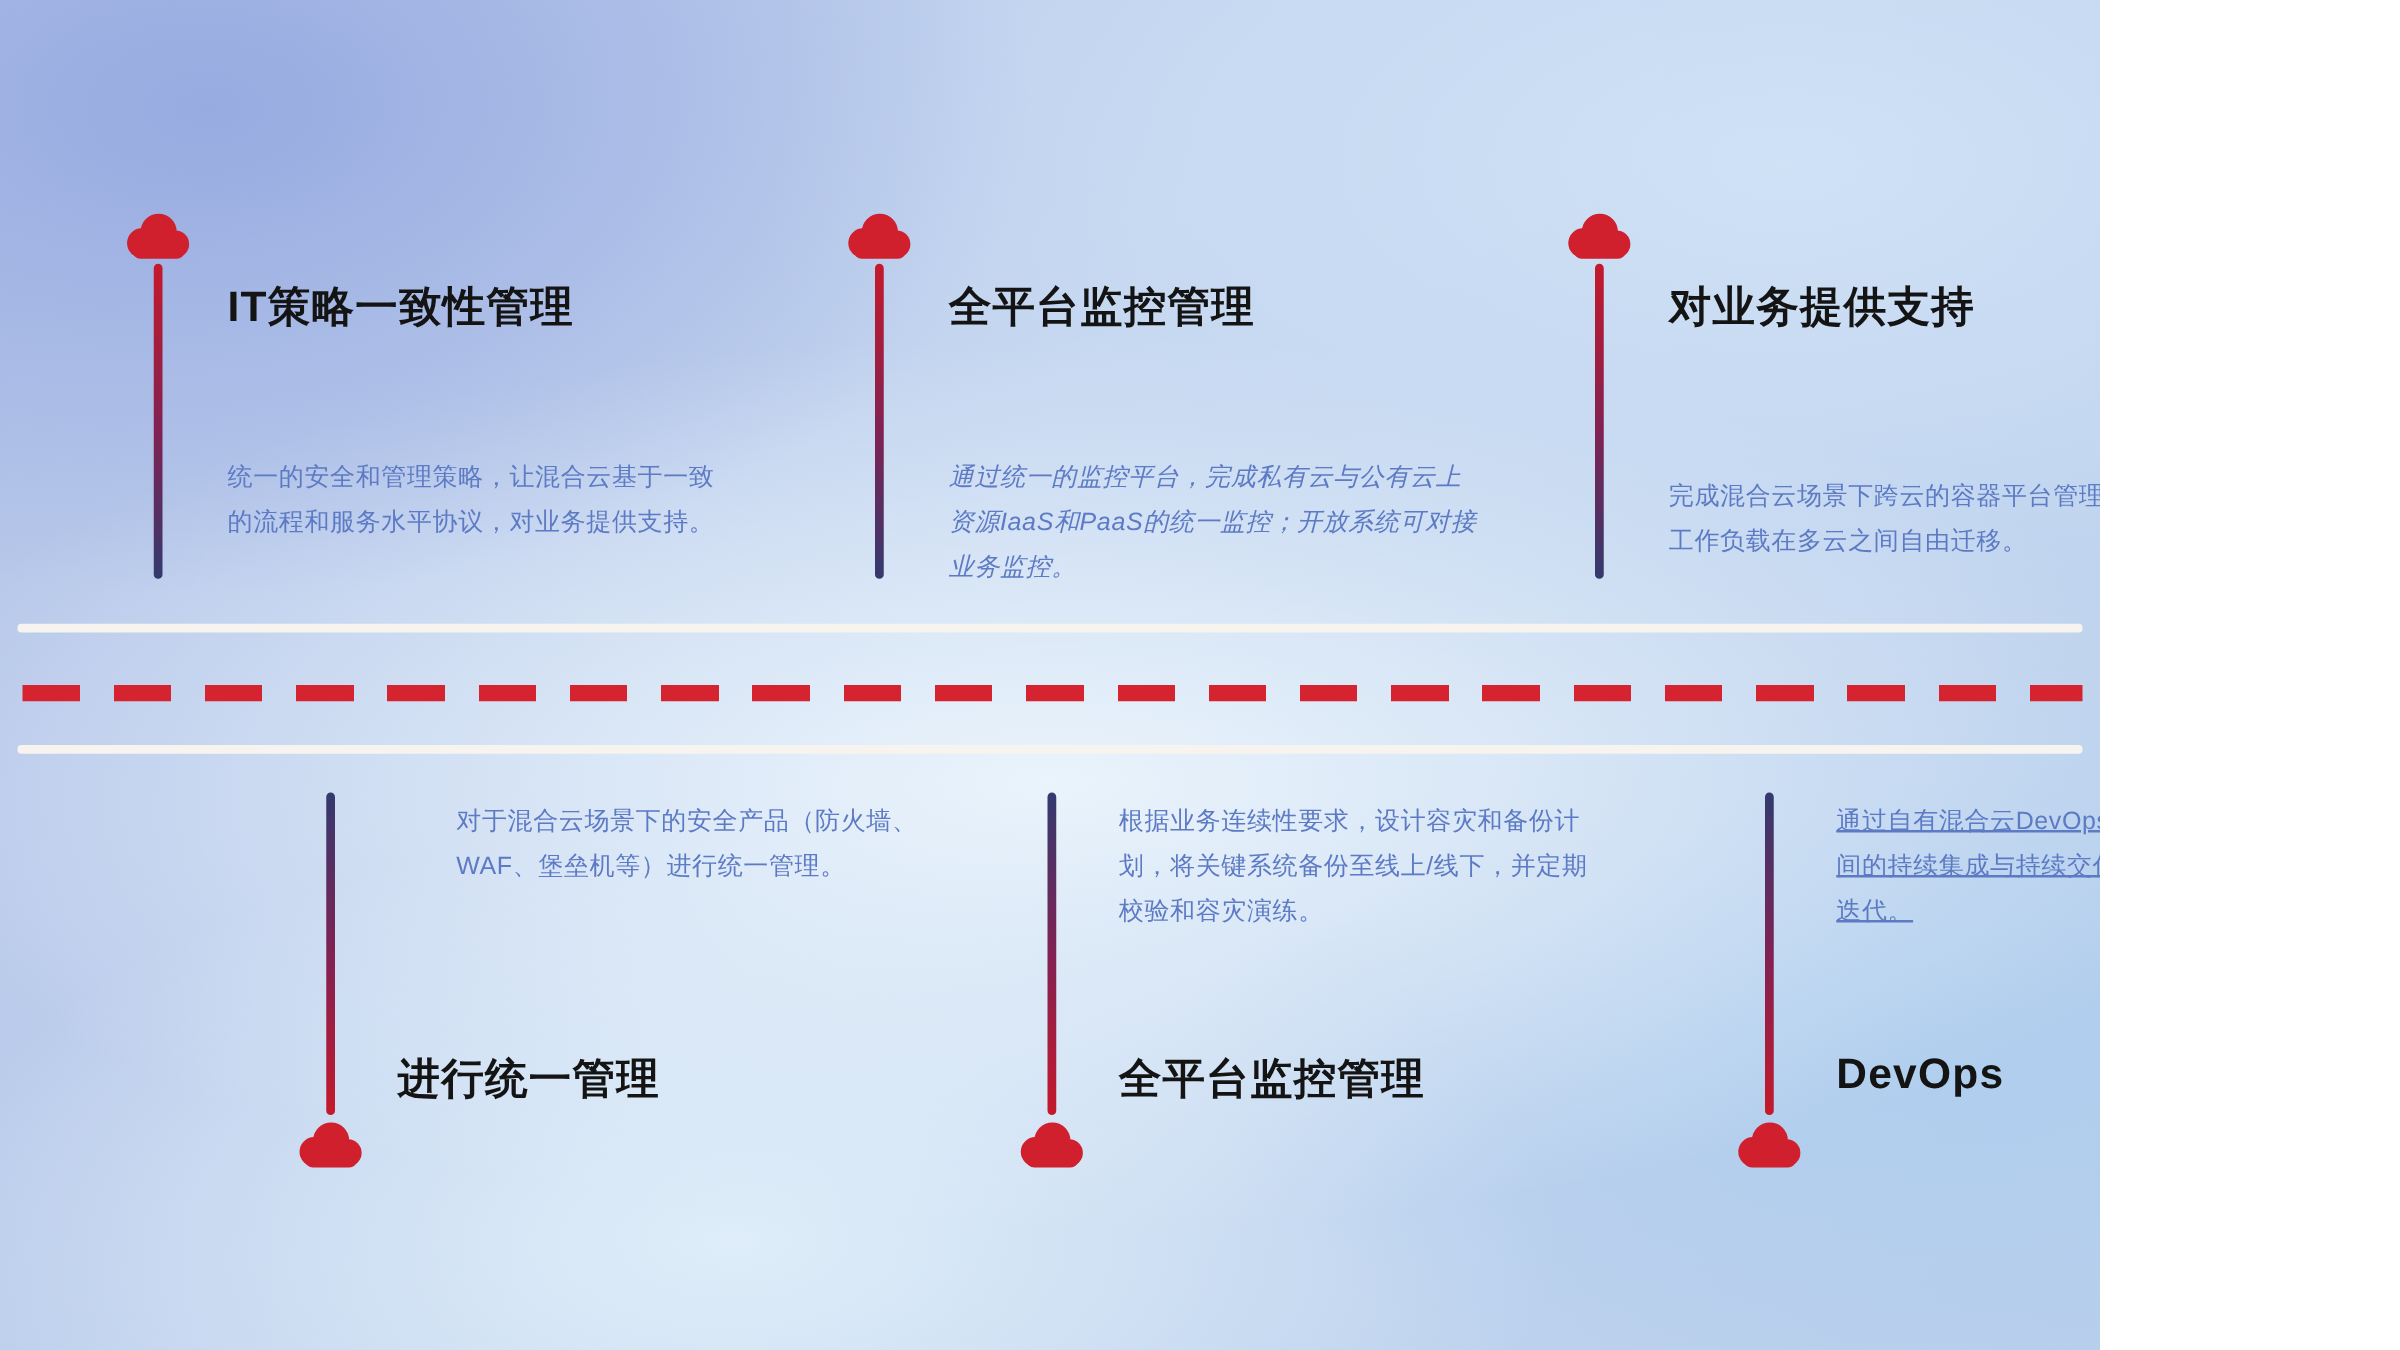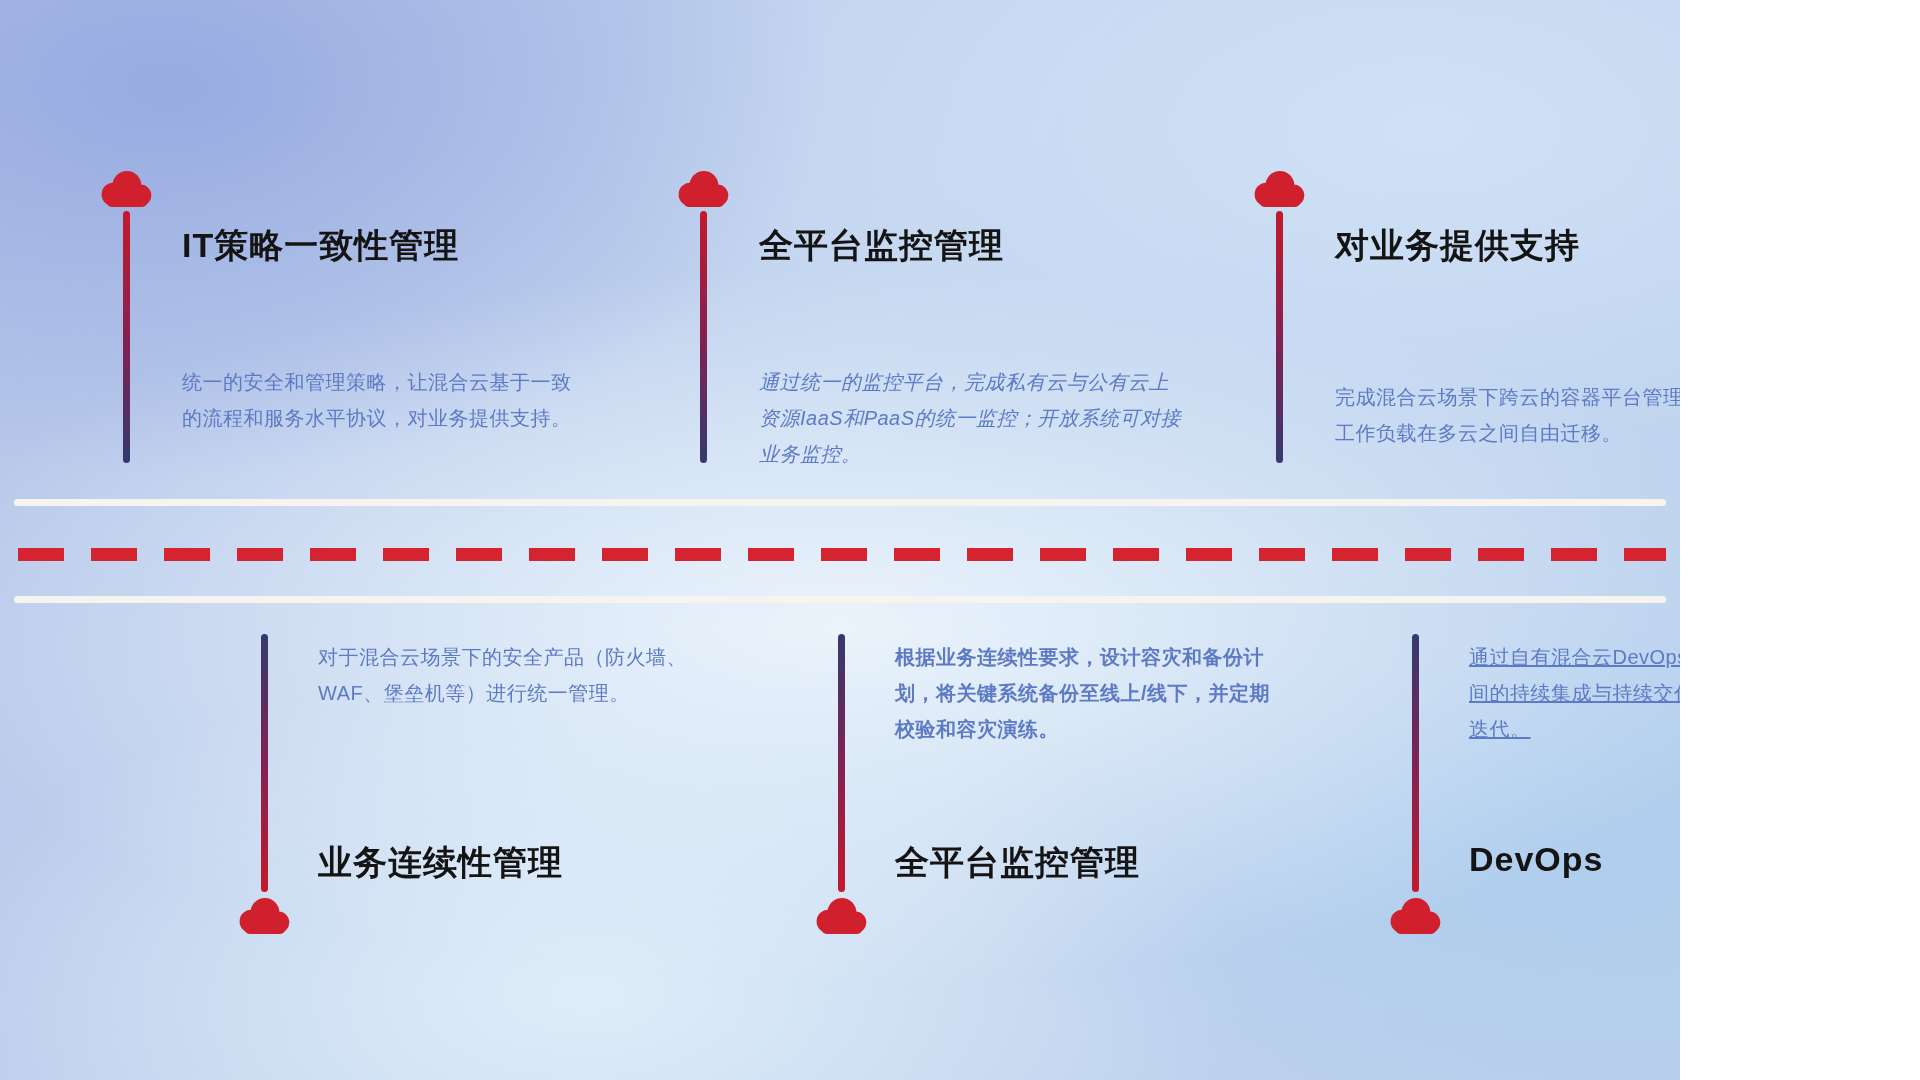--- a/index.html
+++ b/index.html
@@ -68,22 +68,22 @@
     letter-spacing: 1px; white-space: nowrap;
   }
   .desc {
     font-size: 20px; line-height: 36px; font-weight: 400;
     color: var(--desc-color, #5d7ac4);
     letter-spacing: 0.5px;
   }
   .t1 .desc { width: 392px; }
   .t2 .desc { width: 428px; font-style: italic; }
   .t3 .desc { width: 392px; margin-top: 15px; }
-  .b1 .desc { width: 398px; }
-  .b2 .desc { width: 392px; font-weight: bold; }
+  .b1 .desc { width: 398px; margin-left: 47px; }
+  .b2 .desc { width: 392px; }
   .b3 .desc { width: 382px; text-decoration: underline; }
 </style>
 </head>
 <body>
 
 <div class="stage">
 
   <div class="road-line road-line-top"></div>
   <div class="road-dash"></div>
   <div class="road-line road-line-bottom"></div>
@@ -126,21 +126,21 @@
 
   <div class="item bottom b1">
     <div class="stem"></div>
     <svg class="cloud" viewBox="0 0 62 44">
       <circle cx="17" cy="28" r="13"></circle>
         <circle cx="32" cy="18" r="16"></circle>
         <circle cx="47" cy="29" r="12"></circle>
       <rect x="9" y="27" width="46" height="15" rx="7"></rect>
     </svg>
     <div class="desc">对于混合云场景下的安全产品（防火墙、WAF、堡垒机等）进行统一管理。</div>
-    <div class="title">业务连续性管理</div>
+    <div class="title">进行统一管理</div>
   </div>
 
   <div class="item bottom b2">
     <div class="stem"></div>
     <svg class="cloud" viewBox="0 0 62 44">
       <circle cx="17" cy="28" r="13"></circle>
         <circle cx="32" cy="18" r="16"></circle>
         <circle cx="47" cy="29" r="12"></circle>
       <rect x="9" y="27" width="46" height="15" rx="7"></rect>
     </svg>

